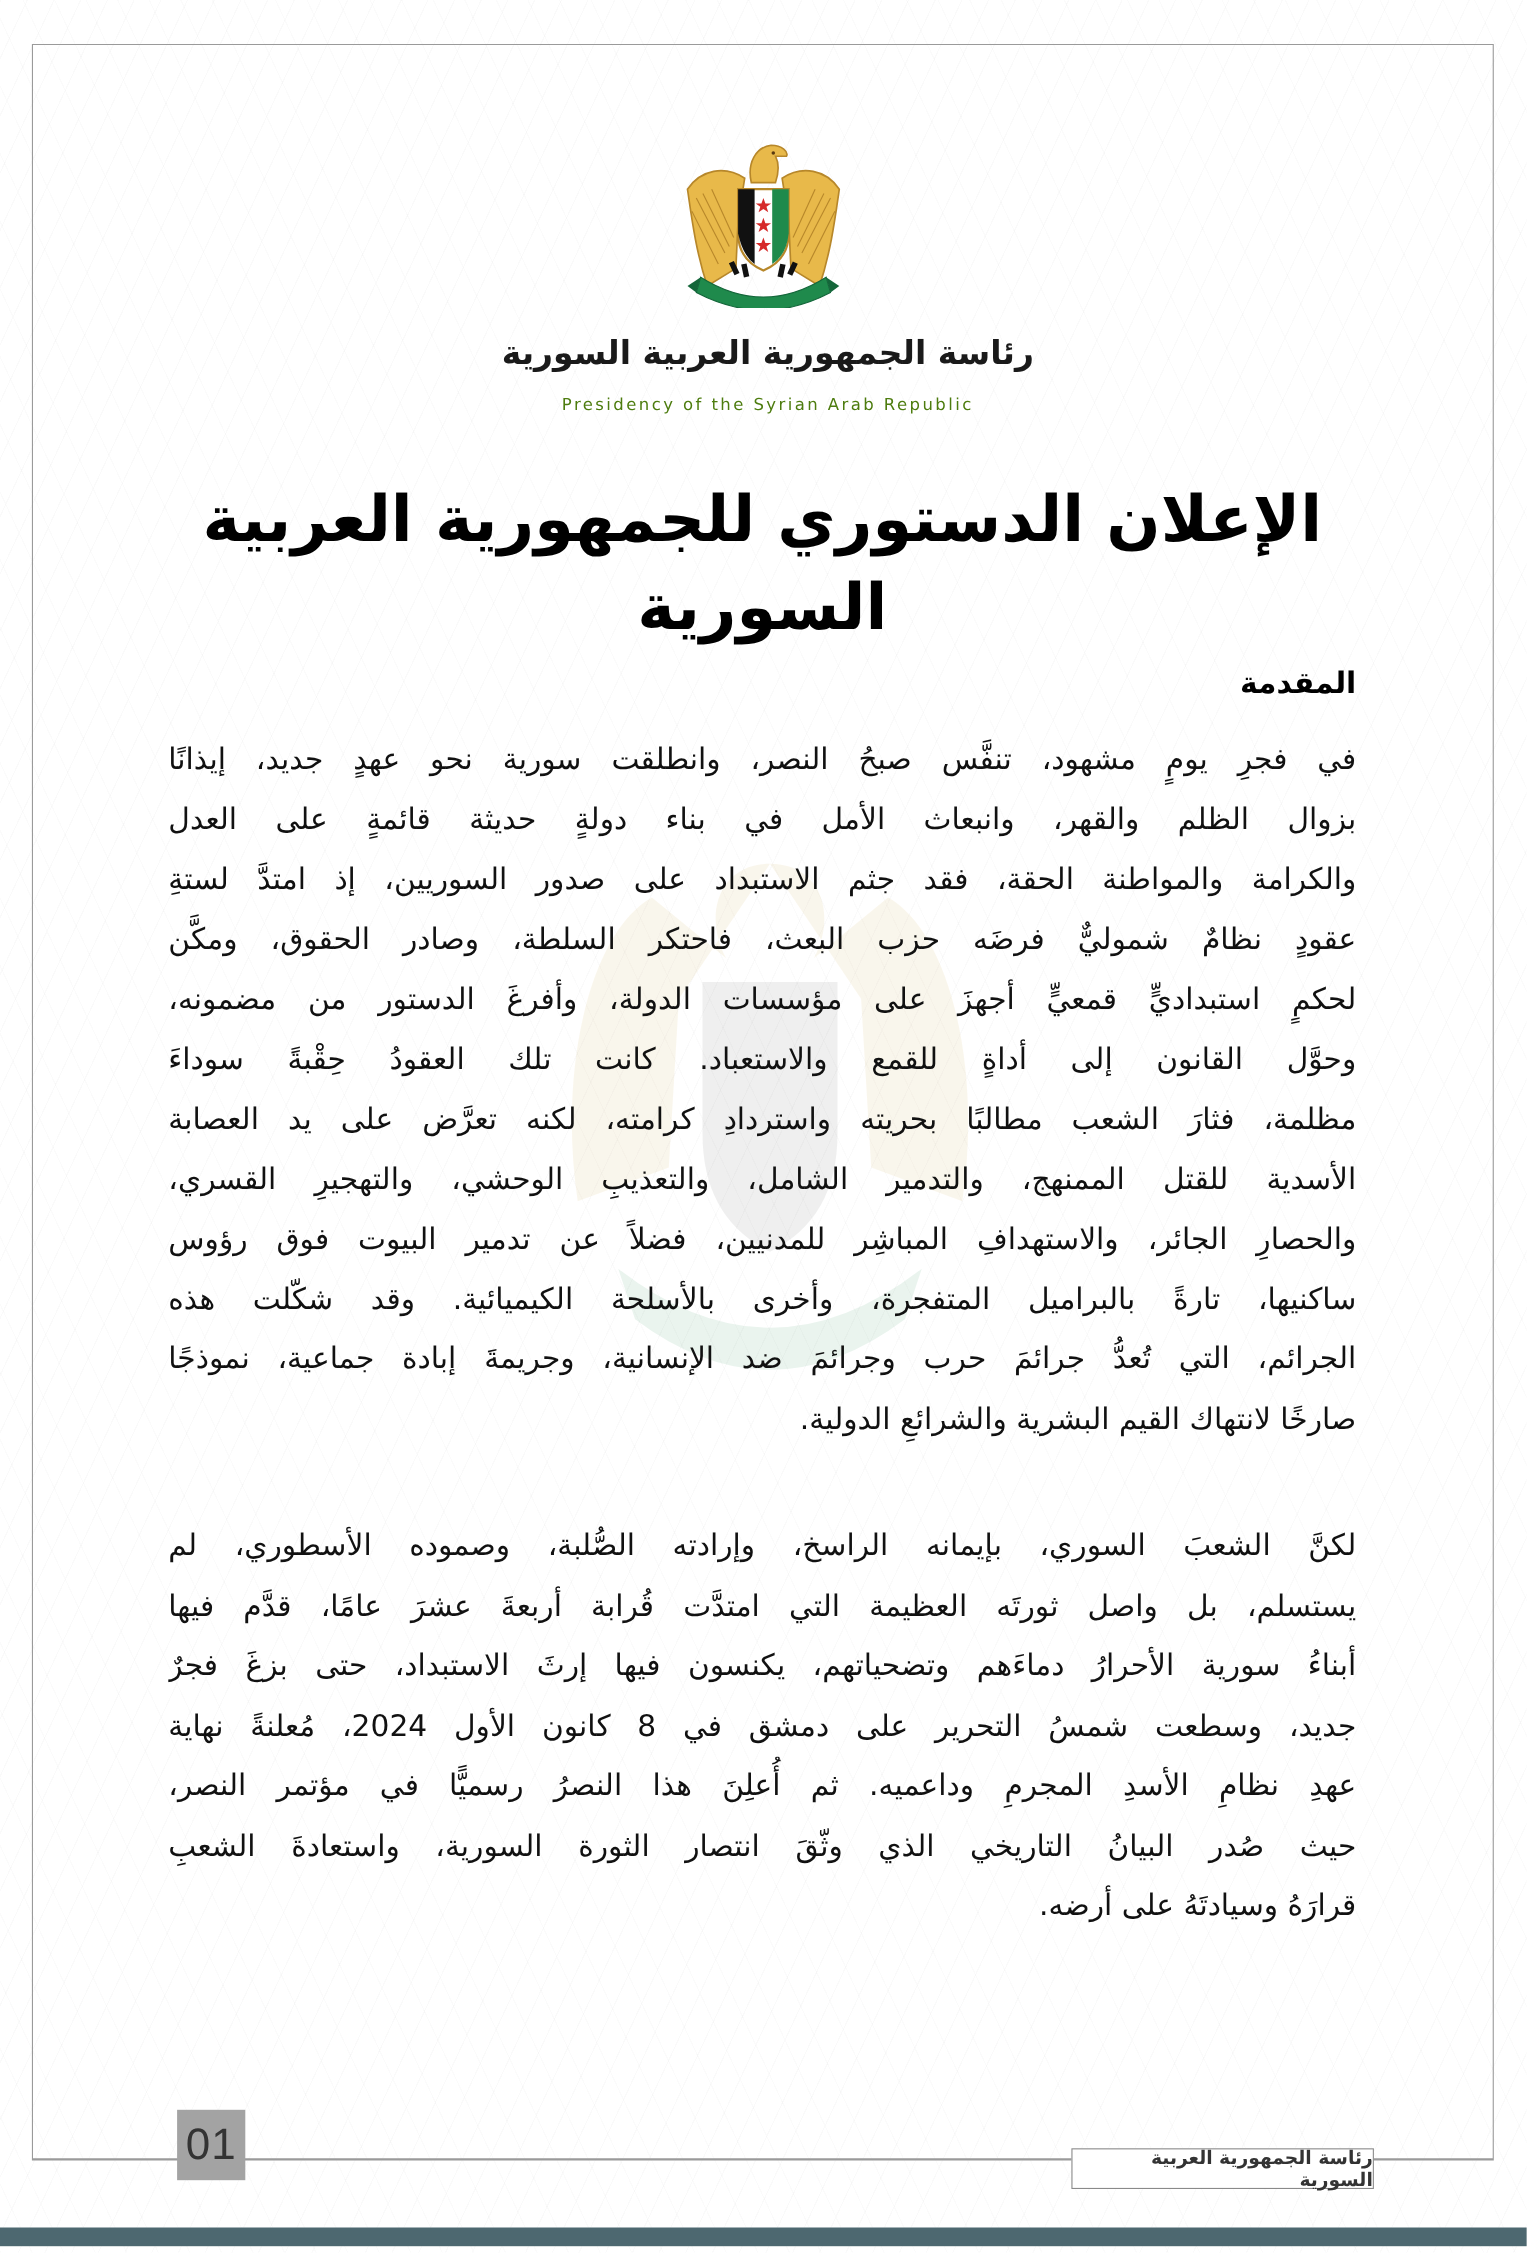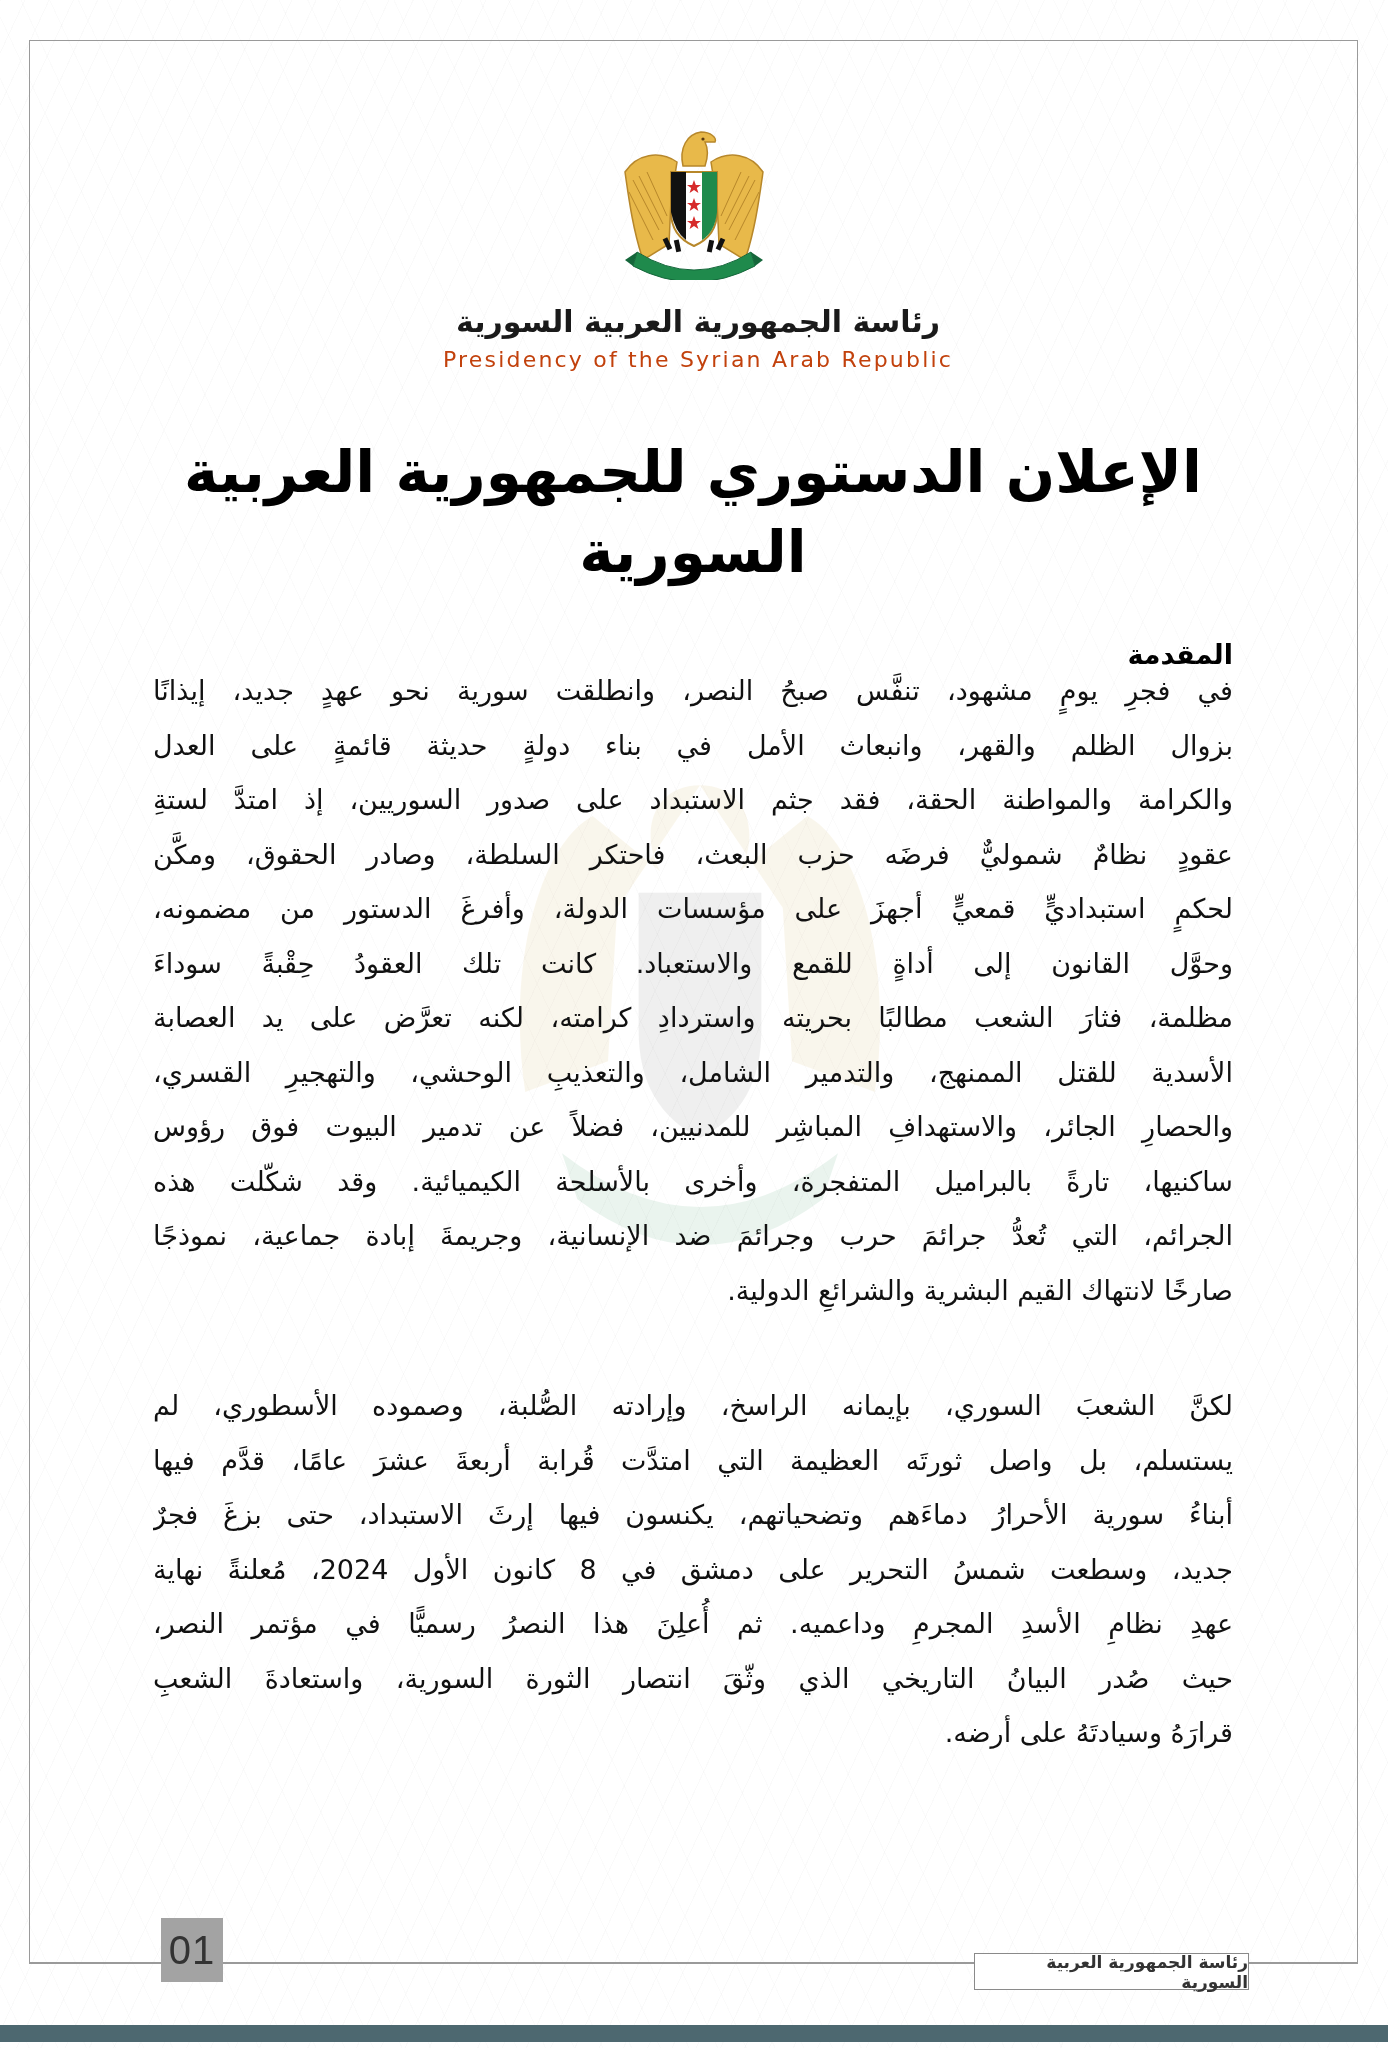--- a/index.html
+++ b/index.html
@@ -60,44 +60,44 @@
     .org-ar {
       margin-top: 24px;
       font-size: 30px;
       font-weight: bold;
       color: #1a1a1a;
       direction: rtl;
       letter-spacing: 0;
       padding-left: 8px;
     }
     .org-en {
-      margin-top: 8px;
+      margin-top: 20px;
       font-family: "DejaVu Sans", sans-serif;
-      font-size: 22px;
+      font-size: 15px;
       letter-spacing: 2.2px;
-      color: #c2410c;
+      color: #4d7c0f;
       padding-left: 8px;
     }
     .doc-title {
       position: absolute;
       left: 152px;
       width: 1082px;
       top: 432px;
       text-align: center;
       direction: rtl;
       font-size: 58px;
       font-weight: bold;
       color: #000;
       margin: 0;
       line-height: 80px;
     }
     .section-heading {
       position: absolute;
       right: 155px;
-      top: 639px;
+      top: 606px;
       direction: rtl;
       font-size: 27px;
       font-weight: bold;
       color: #000;
       margin: 0;
     }
     .para {
       position: absolute;
       left: 153px;
       width: 1080px;

